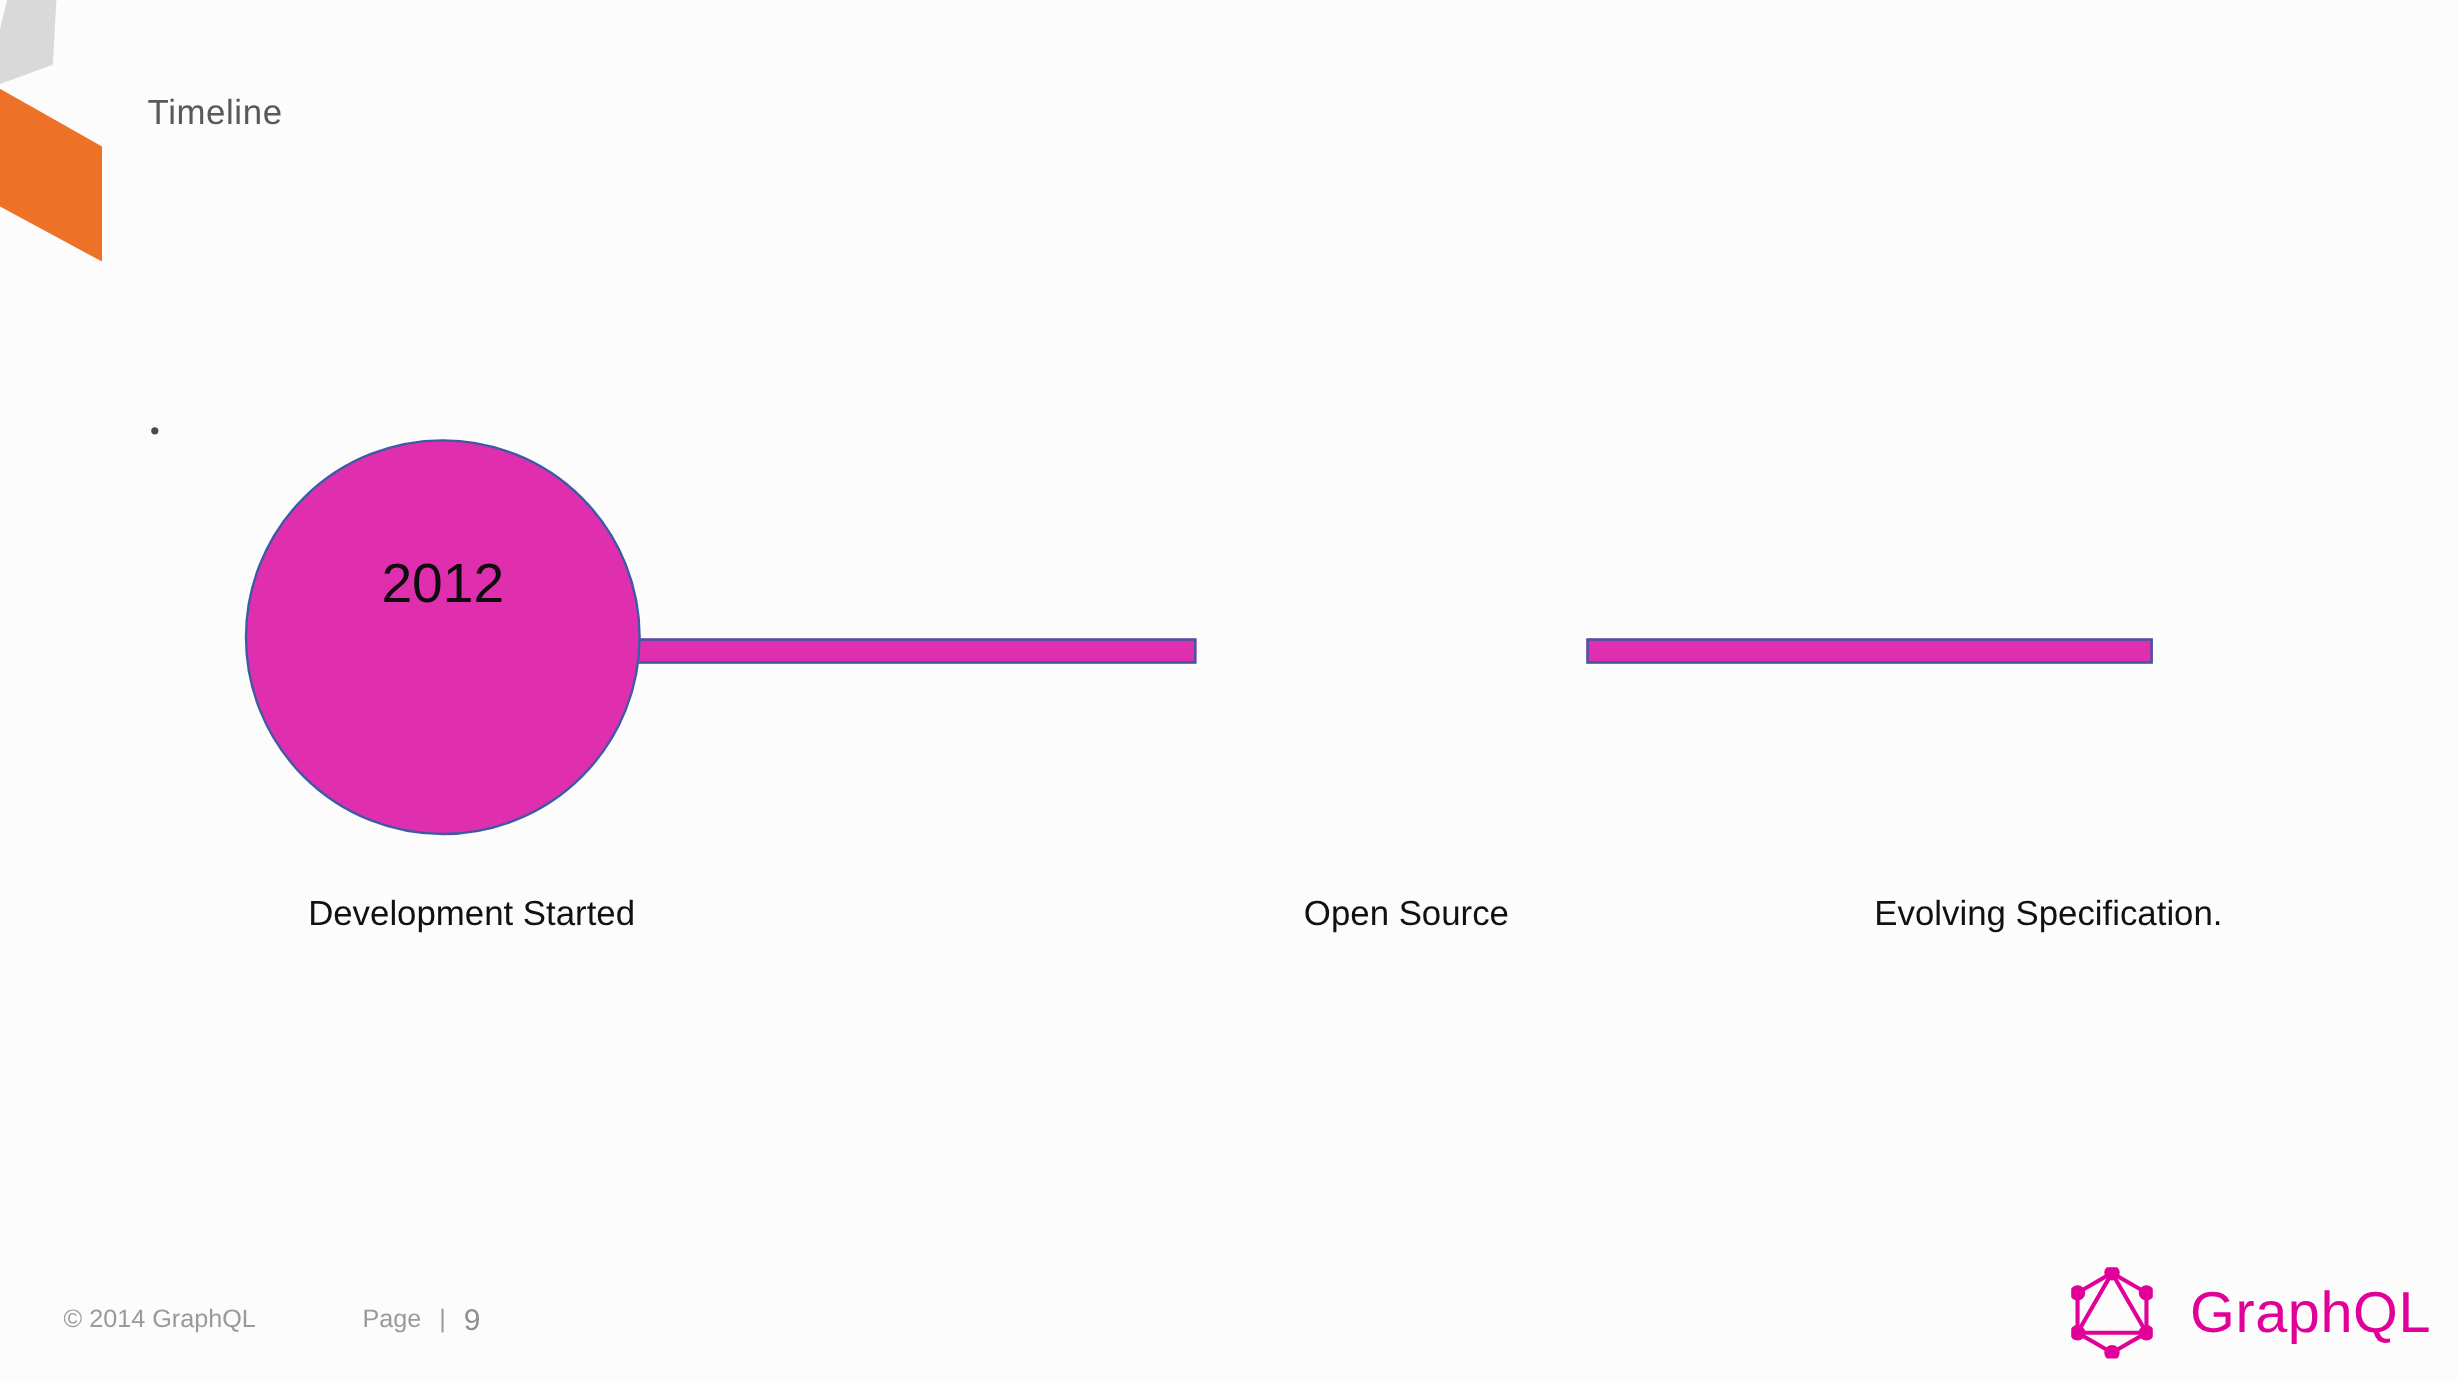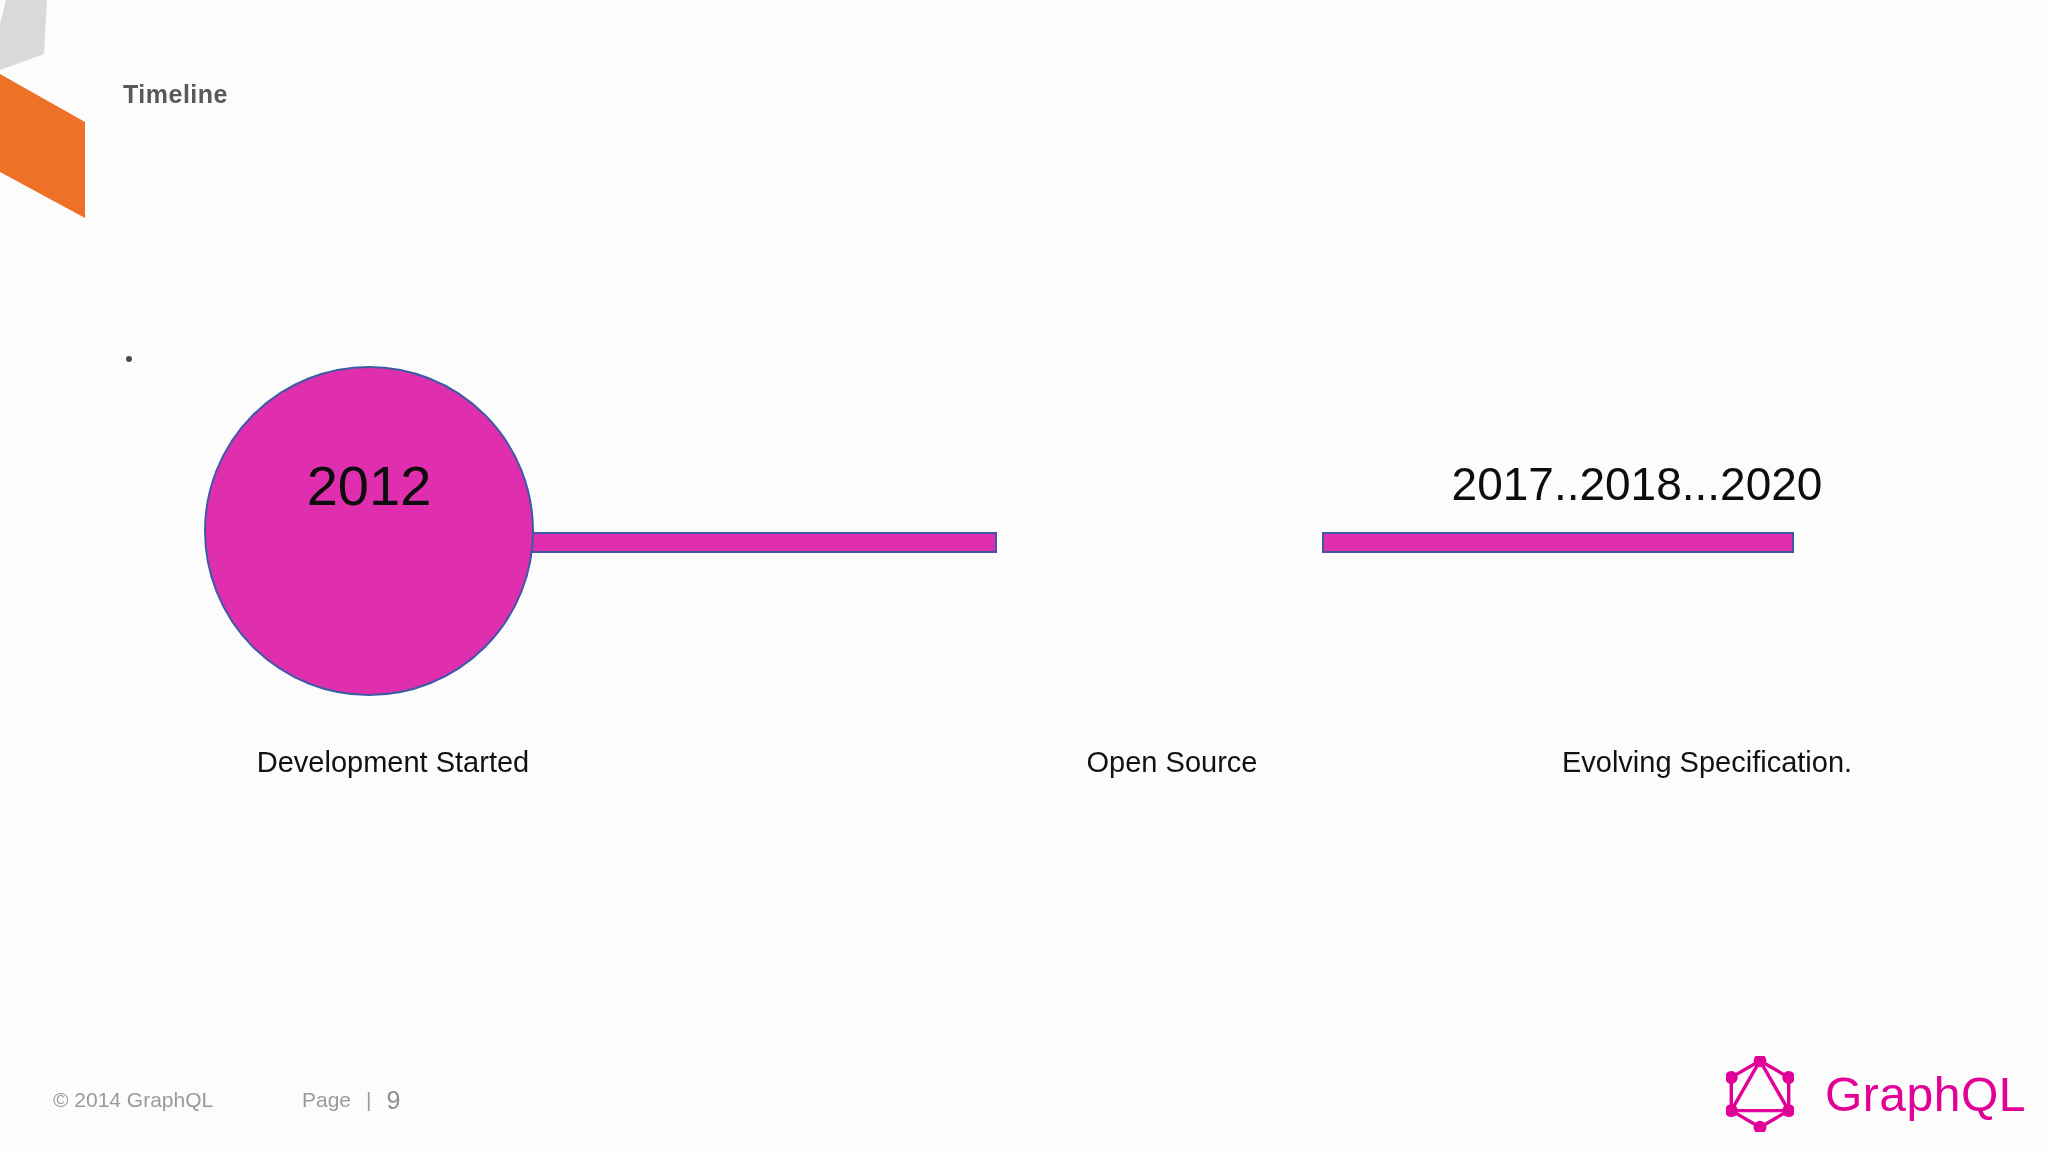--- a/index.html
+++ b/index.html
@@ -22,23 +22,23 @@
     left: 0;
     top: 0;
   }
 
   
   .slide-title {
     position: absolute;
     left: 123px;
     top: 72px;
     margin: 0;
-    font-size: 25px;
+    font-size: 29px;
     line-height: 44px;
-    font-weight: bold;
+    font-weight: normal;
     color: var(--title, #595959);
     letter-spacing: 0.5px;
   }
 
   
   .bullet-dot {
     position: absolute;
     left: 126px;
     top: 356px;
     width: 6px;
@@ -74,21 +74,21 @@
   }
   .tl-circle.c1 { left: 204px; }
   .tl-circle.c2 { left: 995px; }
 
   .tl-year {
     position: absolute;
     top: 90px;
     left: 0;
     width: 100%;
     text-align: center;
-    font-size: 56px;
+    font-size: 46px;
     line-height: 56px;
     color: #0d0d0d;
   }
 
   .tl-year-range {
     position: absolute;
     left: 1437px;
     top: 456px;
     width: 400px;
     text-align: center;
@@ -169,21 +169,20 @@
   <div class="timeline">
 
     <div class="tl-bar bar1"></div>
     <div class="tl-bar bar2"></div>
 
     <div class="tl-circle c1">
       <div class="tl-year">2012</div>
     </div>
 
 
-    <div class="tl-year-range">2017..2018...2020</div>
 
     <div class="tl-label l1">Development Started</div>
     <div class="tl-label l3">Evolving Specification.</div>
     <div class="tl-label l2">Open Source</div>
   </div>
 
   <div class="footer-copyright">© 2014 GraphQL</div>
 
   <div class="footer-page">
     <span>Page</span>

